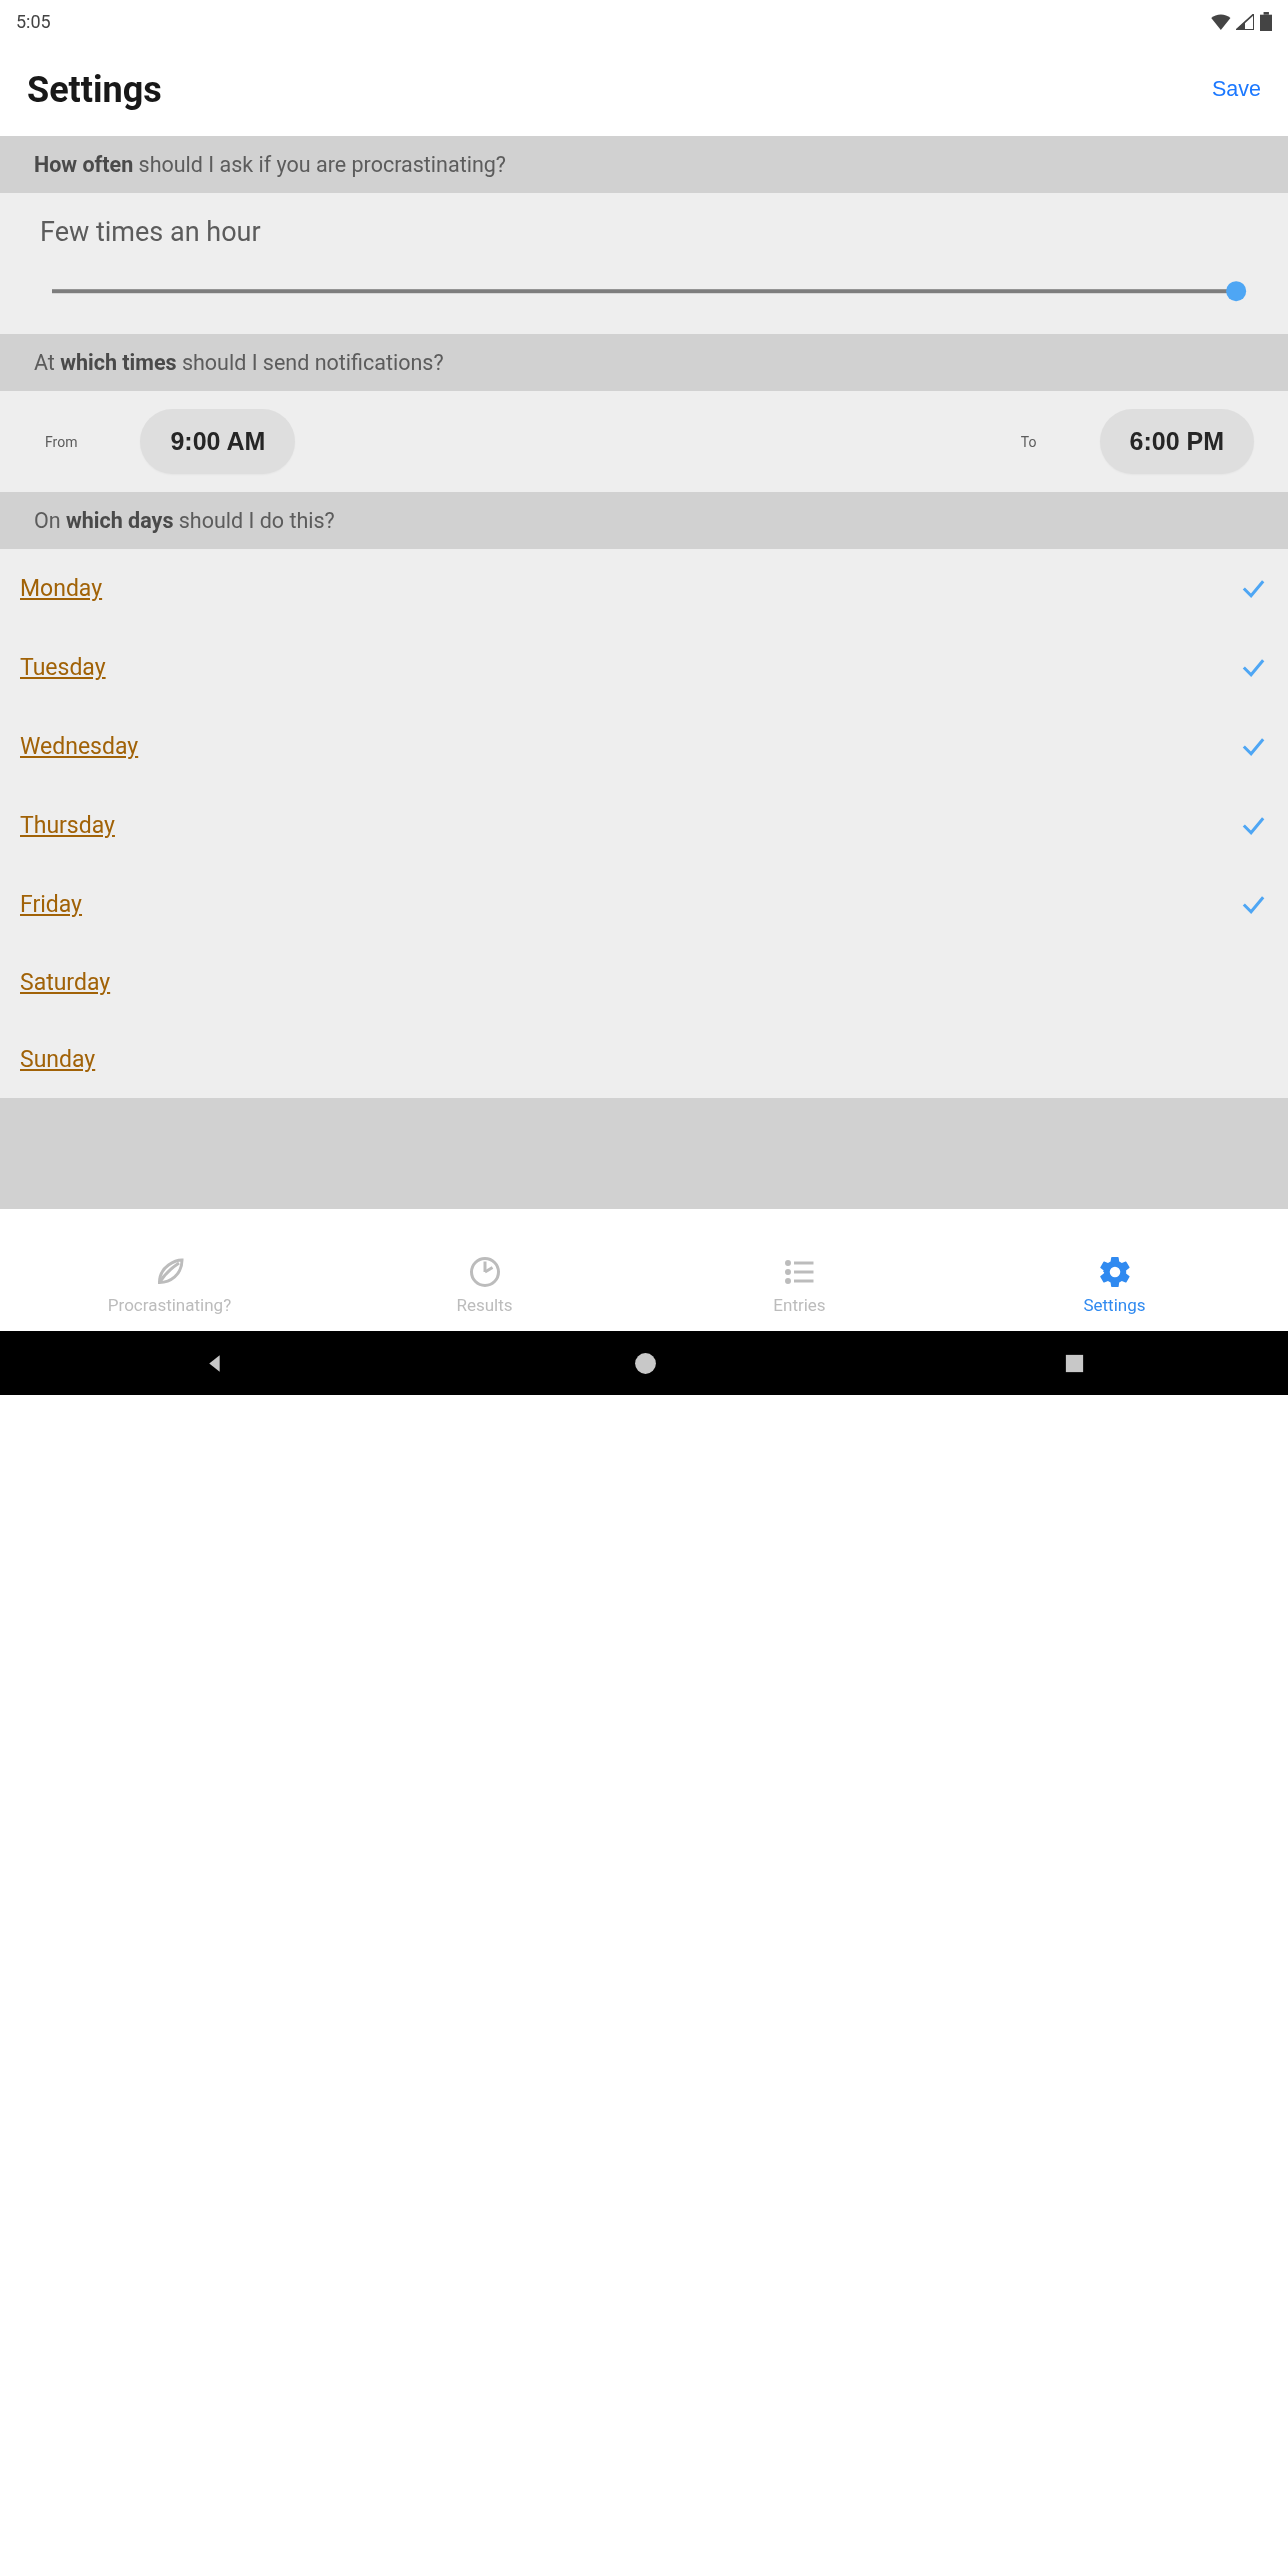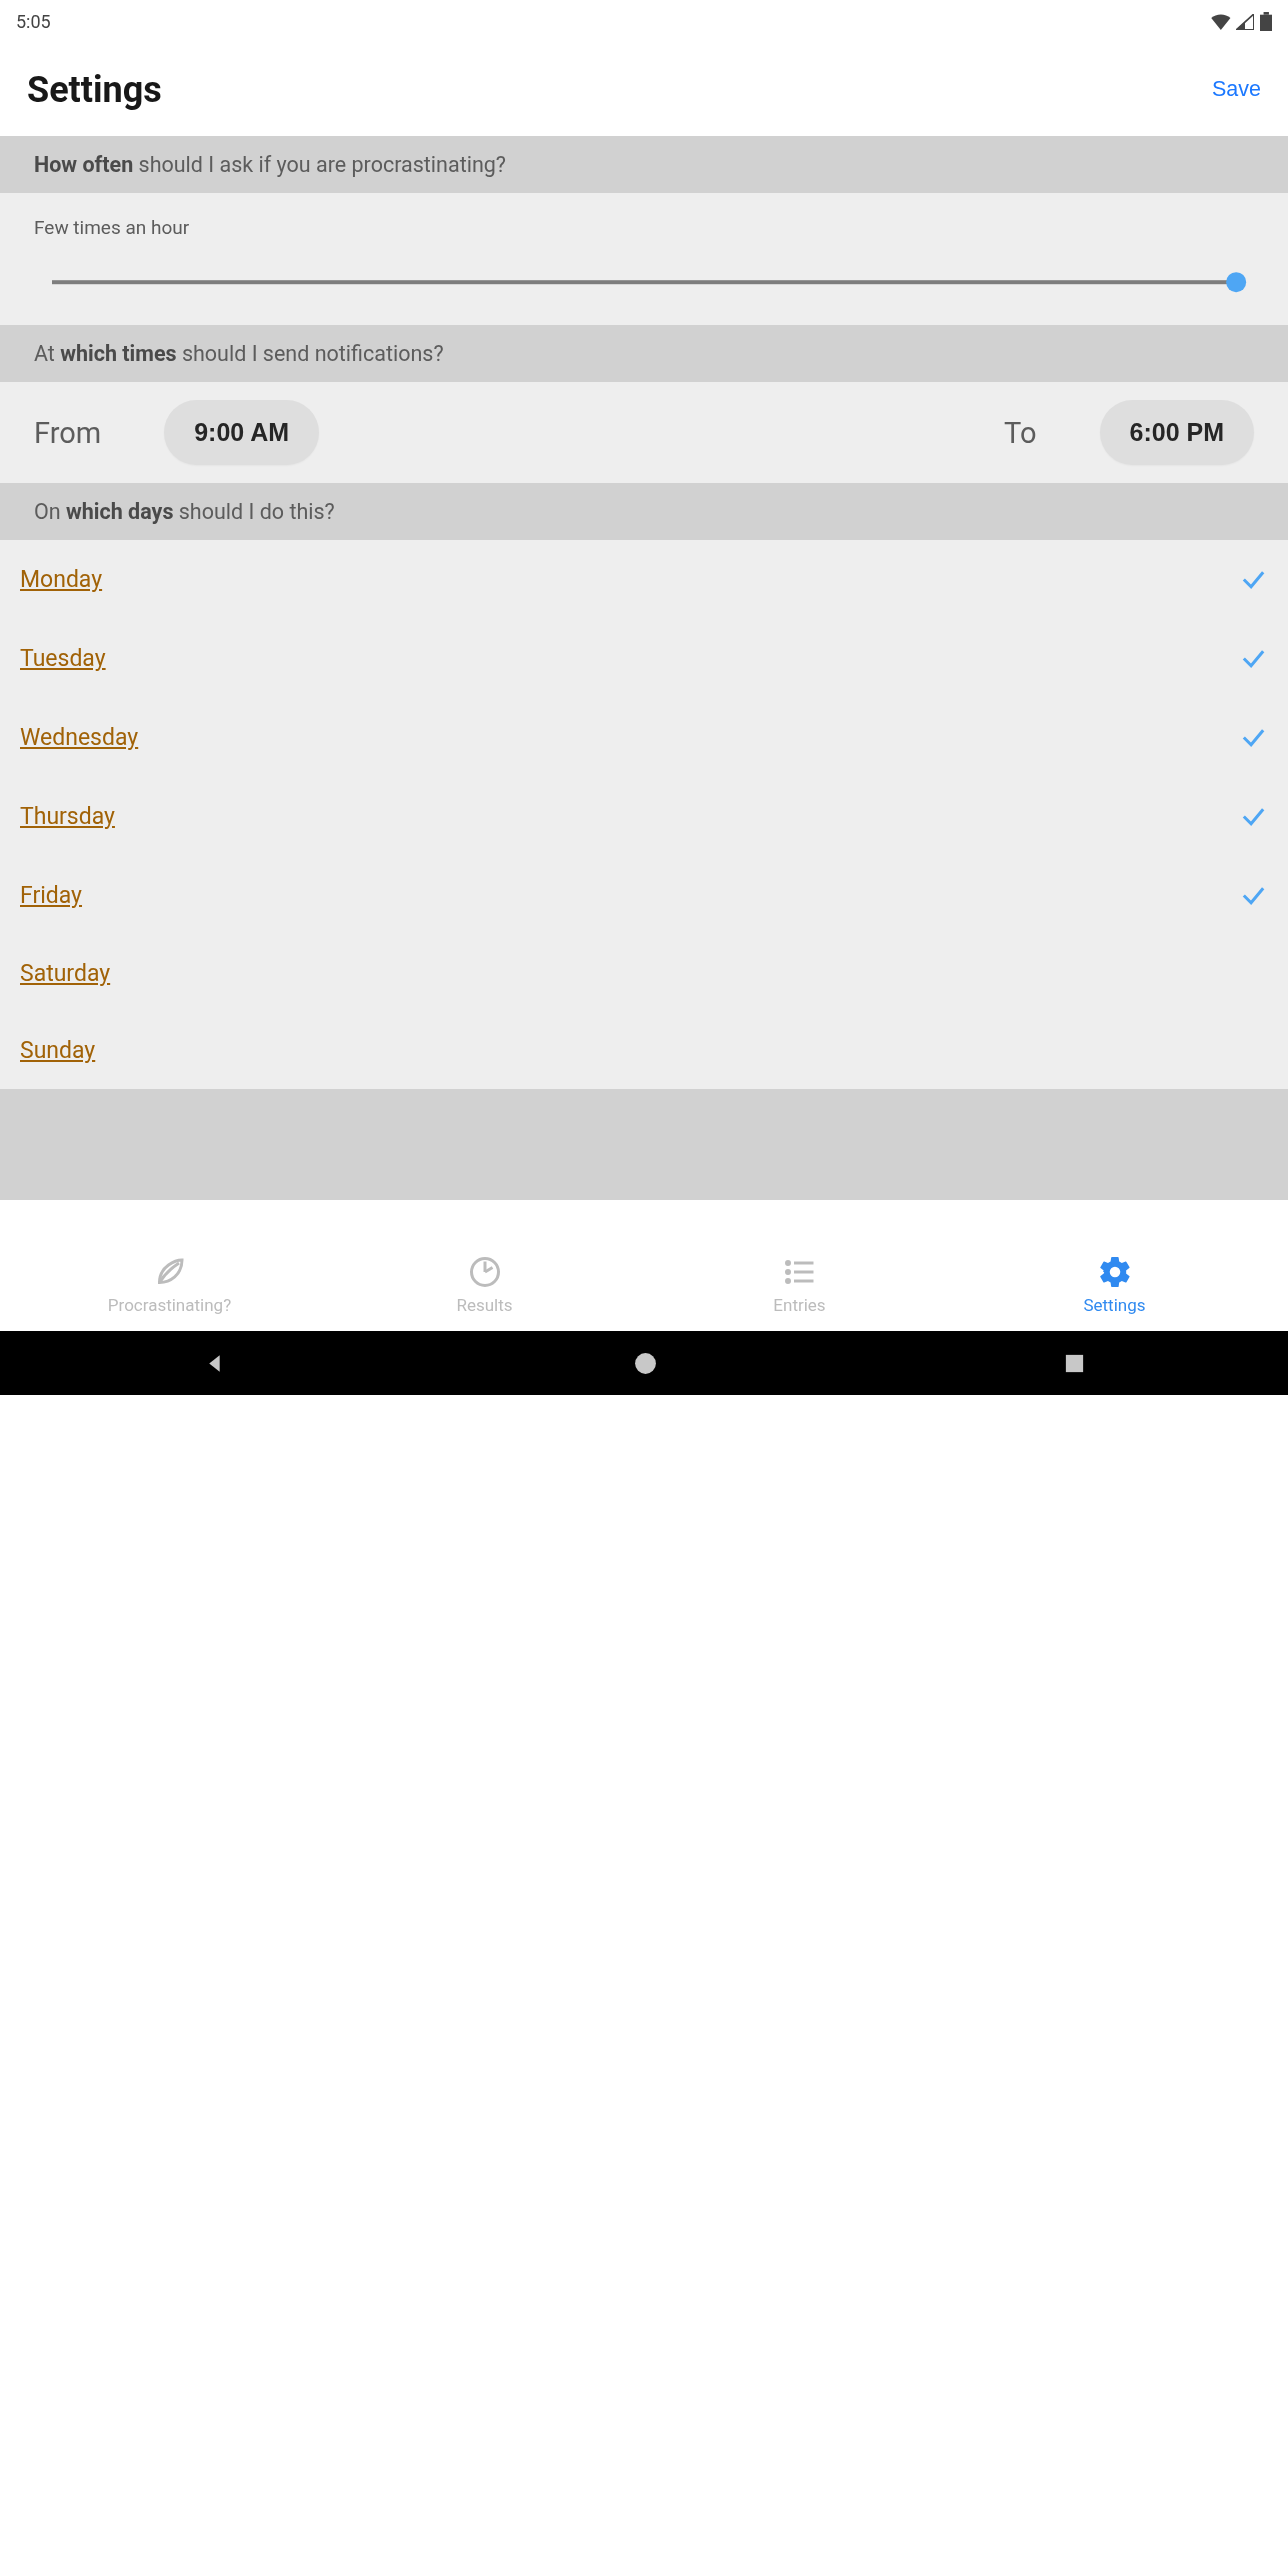--- a/index.html
+++ b/index.html
@@ -6,26 +6,26 @@
   html, body { width: 698px; height: 1395px; font-family: -apple-system, Roboto, "Helvetica Neue", Arial, sans-serif; background:#fff; }
   .status-bar { height:43px; display:flex; justify-content:space-between; align-items:center; padding:17px 16px; font-size:18px; color:#444; }
   .status-right { display:flex; align-items:center; gap:5.4px; }
   .app-bar { height:93px; display:flex; justify-content:space-between; align-items:center; padding:0 27px 0 27px; background:#fff; }
   .app-title { font-size:36px; font-weight:700; color:#181818; }
   .save-btn { font-size:21.5px; color:#1b78ff; background:none; border:none; cursor:pointer;text-align:center; }
   .section-header { background:#d1d1d1; color:#5c5c5c; font-size:21.5px; padding:16px 34px; }
   .section-header b { color:#4a4a4a; font-weight:700; }
   .panel { background:#eeeeee; }
   .freq-panel { padding:23px 34px 36px 34px; }
-  .freq-label { font-size:19px; color:#5c5c5c; margin-bottom:36px; }
+  .freq-label { font-size:27px; color:#5c5c5c; margin-bottom:36px;margin-left:6px; }
   .slider-wrap { position:relative; height:14.3px; margin:0 18px; }
   .slider-track { position:absolute; left:0; right:0; top:50%; height:3.6px; background:#7d7d7d; transform:translateY(-50%); }
   .slider-thumb { position:absolute; top:50%; width:19.7px; height:19.7px; background:#4ea6f4; border-radius:50%; transform:translate(-50%,-50%); }
   .time-panel { display:flex; align-items:center; padding:18px 34px; gap:0; }
-  .time-label { font-size:29px; color:#5c5c5c; flex:0 0 auto; }
+  .time-label { font-size:14px; color:#5c5c5c; flex:0 0 auto;margin-left:11px; }
   .time-pill { background:#dedede; border-radius:36px; padding:18px 30px; font-size:25px; font-weight:700; color:#262626; border:none; cursor:pointer; box-shadow:0 0.9px 1.8px rgba(0,0,0,0.04); }
   .time-spacer { flex:1; }
   .time-from-group { display:flex; align-items:center; gap:63px; }
   .time-to-group { display:flex; align-items:center; gap:63px; }
   .days-list { background:#eeeeee; }
   .day-row { display:flex; justify-content:space-between; align-items:center; padding:25px 20px; font-size:23px; color:#a16207; cursor:pointer;text-decoration:underline; }
   .check { color:#4ea6f4; font-size:27px; }
   .below-days { background:#d1d1d1; height:111px; }
   .tab-bar { position:absolute; left:0; right:16px; top:1238px; height:93px; background:#fff; display:flex;padding-left:12px; }
   .tab { flex:1; display:flex; flex-direction:column; align-items:center; justify-content:center; gap:5.4px; color:#bcbcbc; font-size:17px; cursor:pointer; }

